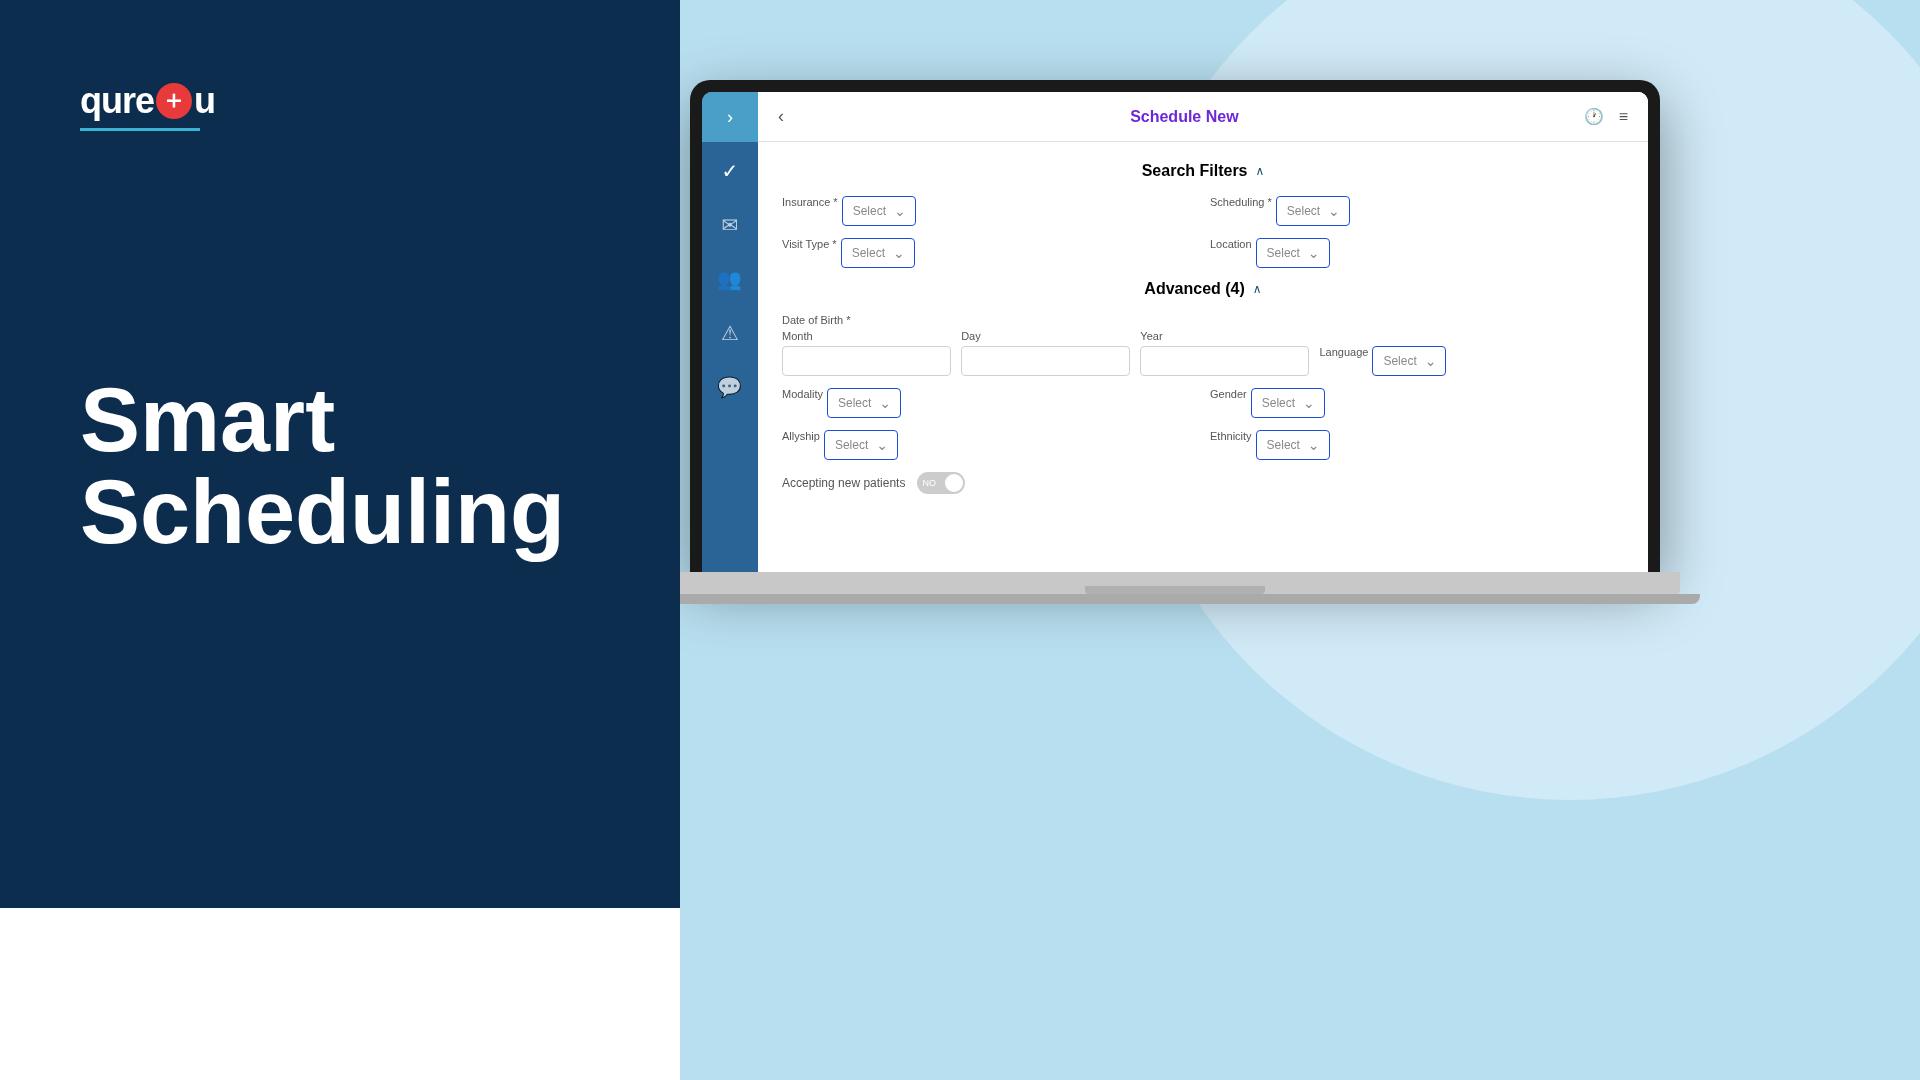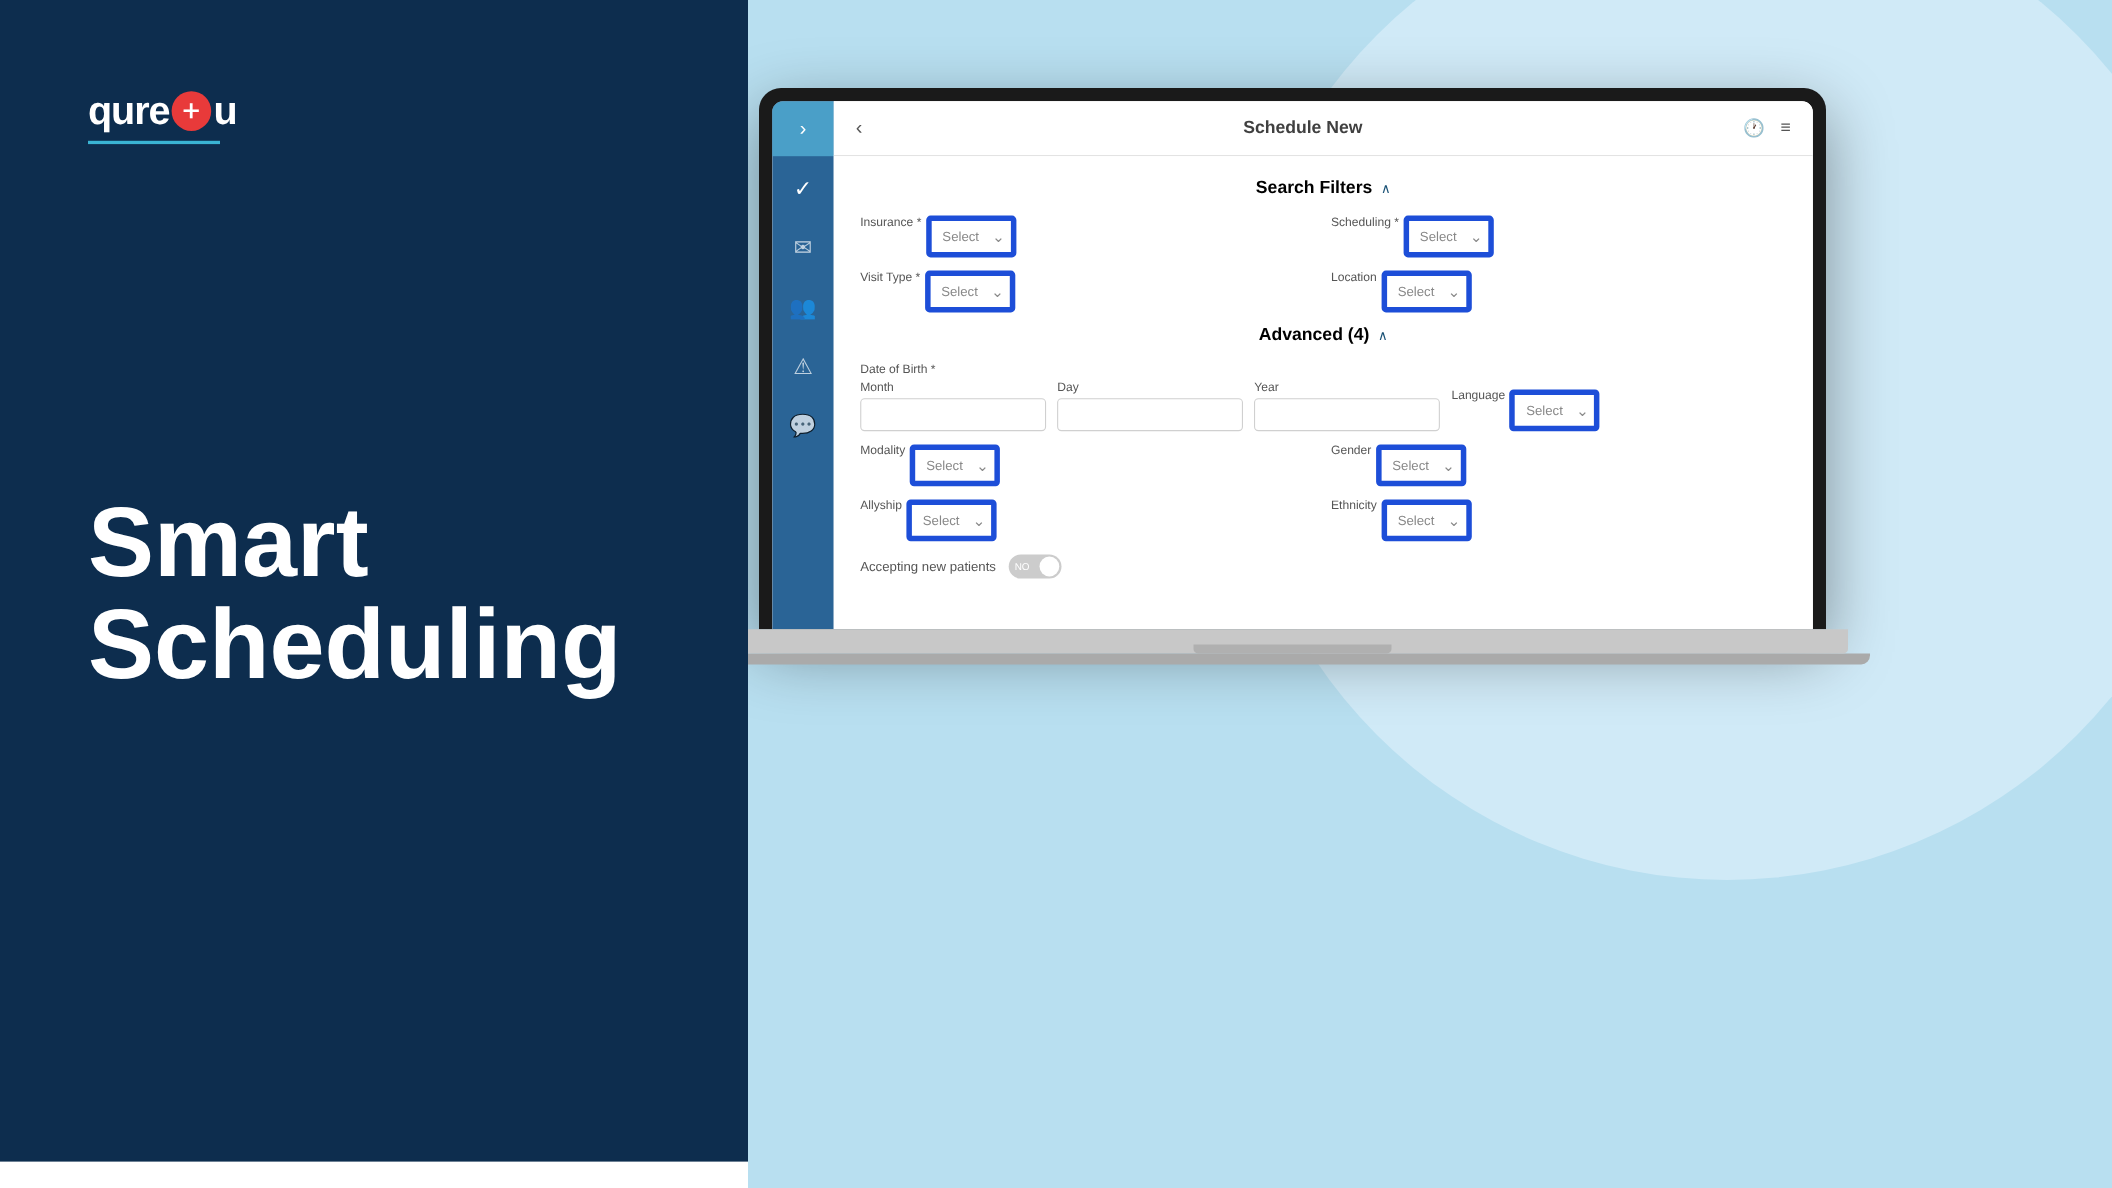--- a/index.html
+++ b/index.html
@@ -7,21 +7,21 @@
       width: 1920px;
       height: 1080px;
       overflow: hidden;
       font-family: -apple-system, BlinkMacSystemFont, 'Segoe UI', sans-serif;
       display: flex;
     }
 
     
     .left-panel {
       width: 680px;
-      height: 1056px;
+      height: 908px;
       background: #0d2d4e;
       display: flex;
       flex-direction: column;
       align-items: flex-start;
       justify-content: center;
       padding: 80px 80px;
       position: relative;
       flex-shrink: 0;
     }
 
@@ -202,21 +202,21 @@
 
     .header-back {
       color: #555;
       font-size: 18px;
       cursor: pointer;
     }
 
     .header-title {
       font-size: 16px;
       font-weight: 600;
-      color: #404040;
+      color: #6d28d9;
     }
 
     .header-icons {
       display: flex;
       gap: 14px;
       align-items: center;
     }
 
     .header-icon {
       color: #555;
@@ -269,21 +269,21 @@
       color: #555;
       font-weight: 500;
     }
 
     .select-wrapper {
       position: relative;
     }
 
     .select-wrapper select {
       width: 100%;
-      border: 5px solid #1d4ed8;
+      border: 1px solid #1d4ed8;
       border-radius: 4px;
       padding: 7px 28px 7px 10px;
       font-size: 12px;
       color: #888;
       background: white;
       appearance: none;
       cursor: pointer;
     }
 
     .select-wrapper::after {

